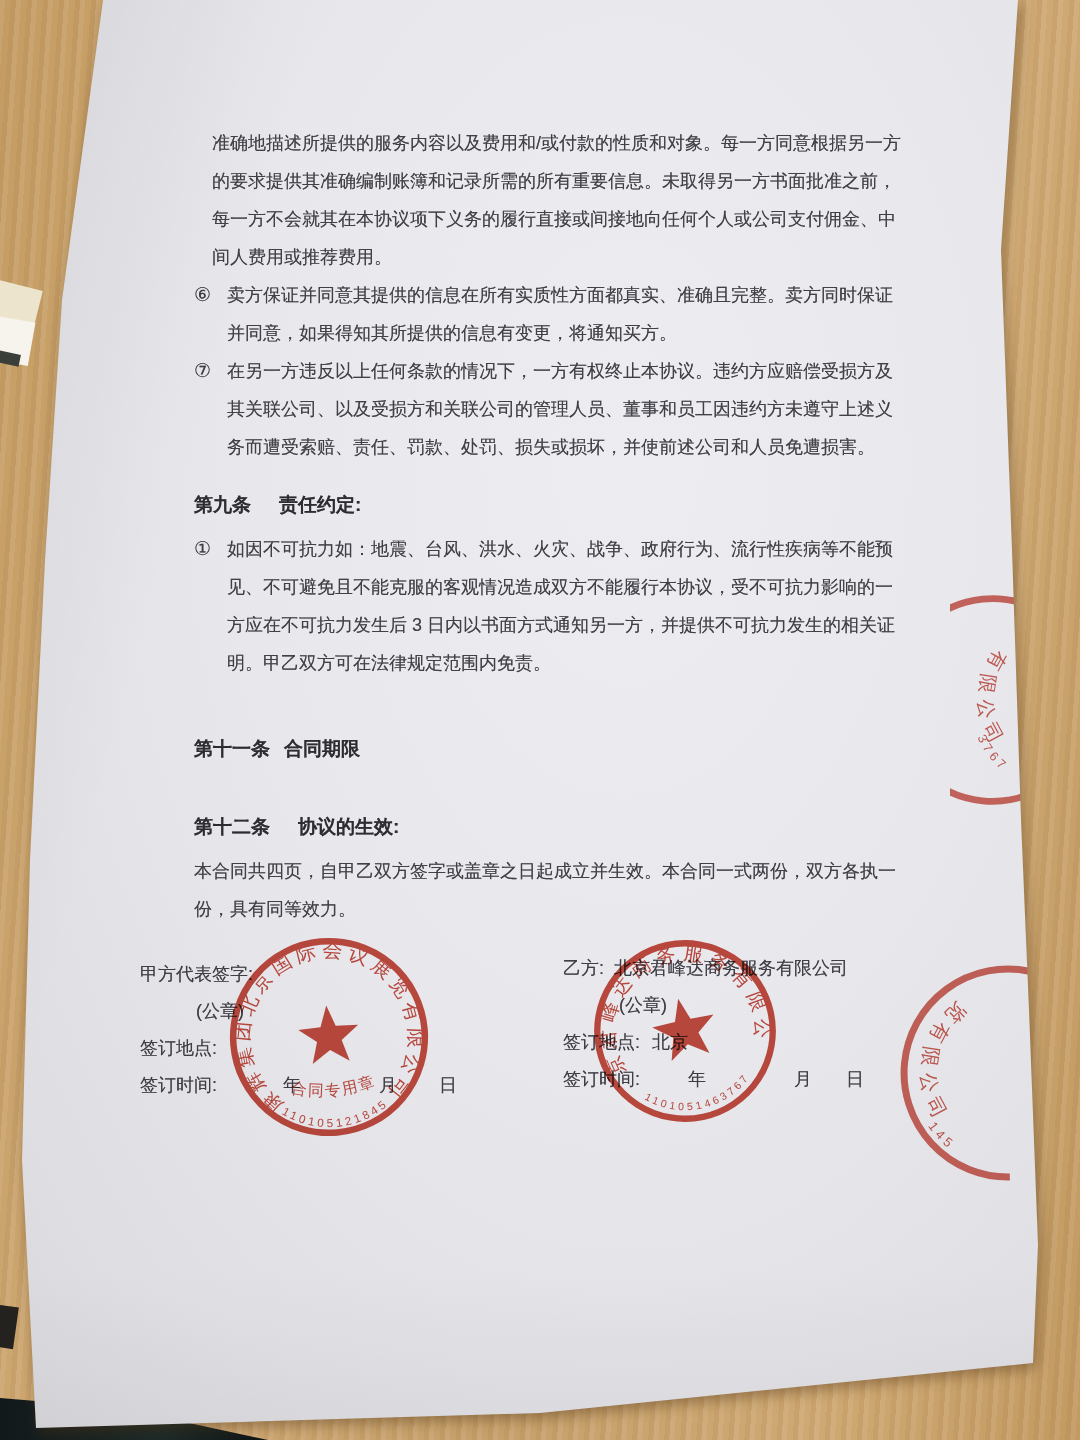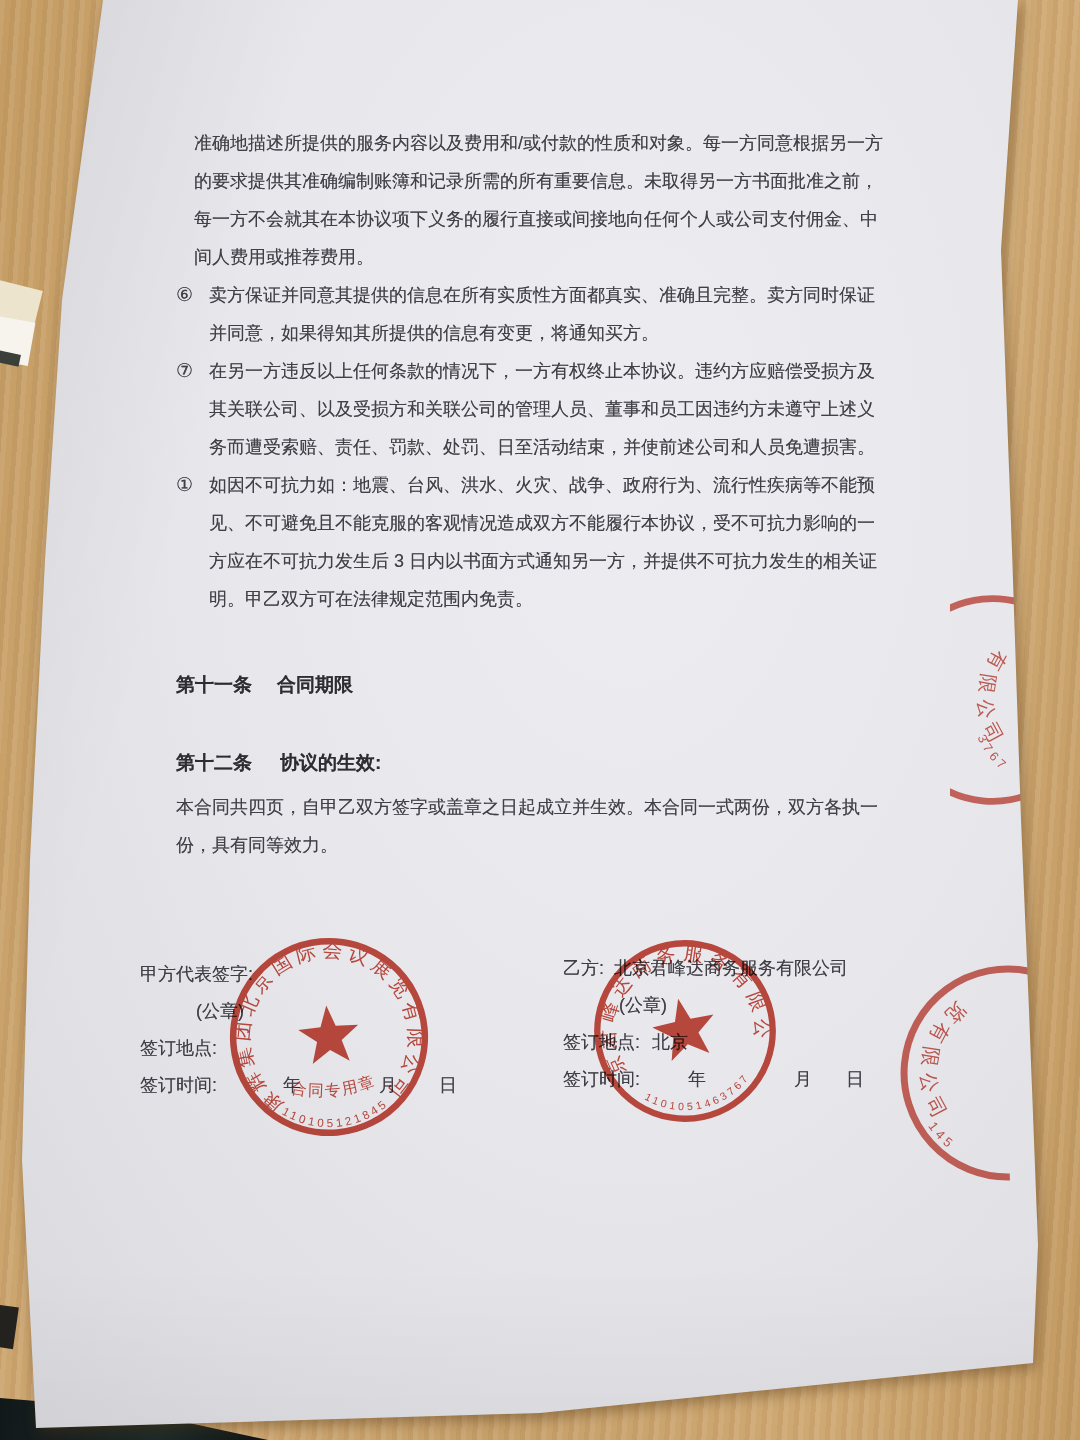--- a/index.html
+++ b/index.html
@@ -23,30 +23,30 @@
   .paper{
     position:absolute;inset:0;
     background:
       linear-gradient(105deg, rgba(0,0,0,.055) 0%, rgba(0,0,0,0) 22%),
       linear-gradient(0deg, rgba(0,0,0,.04) 0%, rgba(0,0,0,0) 12%),
       radial-gradient(ellipse at 58% 32%, #edecf1 0%, #e8e7ec 45%, #e0dfe4 78%, #d8d7dc 100%);
     clip-path:polygon(103px 0, 1018px 0, 1001px 250px, 1012px 550px, 1021px 820px,
       1029px 1010px, 1038px 1245px, 1033px 1363px, 540px 1413px, 36px 1428px,
       22px 1160px, 30px 860px, 45px 560px, 62px 300px);
   }
-  .bodytext{position:absolute;left:176px;top:124px;width:716px;
+  .bodytext{position:absolute;left:194px;top:124px;width:716px;
     font-size:18px;line-height:38px;color:#404046;
     text-shadow:0 0 .5px rgba(64,64,70,.55);}
   .bodytext p{margin:0;}
   .cont{padding-left:18px;}
   .li{position:relative;padding-left:33px;}
   .li .mk{position:absolute;left:0;top:0;font-size:19px;}
   h3{margin:22px 0 8px 0;font-size:19px;line-height:34px;color:#2c2c31;font-weight:700;}
   h3 .ht{margin-left:28px;}
-  h3 .ht-narrow{margin-left:25px;}
+  h3 .ht-narrow{margin-left:14px;}
   h3.sp-lg{margin-top:50px;}
   h3.sp-md{margin-top:44px;}
 
   .sig{position:absolute;font-size:18px;line-height:37px;color:#3e3e44;
     text-shadow:0 0 .5px rgba(64,64,70,.55);z-index:3;}
   .sig-a{left:140px;top:956px;width:430px;}
   .sig-b{left:563px;top:950px;width:430px;}
   .sig .row{white-space:nowrap;}
   .sig .name-a{margin-left:26px;}
   .sig .name-b{margin-left:10px;}
@@ -75,23 +75,24 @@
   <div class="paper">
 
     <div class="bodytext">
       <p class="cont">准确地描述所提供的服务内容以及费用和/或付款的性质和对象。每一方同意根据另一方的要求提供其准确编制账簿和记录所需的所有重要信息。未取得另一方书面批准之前，每一方不会就其在本协议项下义务的履行直接或间接地向任何个人或公司支付佣金、中间人费用或推荐费用。</p>
       <div class="li">
         <span class="mk">⑥</span>
         <p>卖方保证并同意其提供的信息在所有实质性方面都真实、准确且完整。卖方同时保证并同意，如果得知其所提供的信息有变更，将通知买方。</p>
       </div>
       <div class="li">
         <span class="mk">⑦</span>
-        <p>在另一方违反以上任何条款的情况下，一方有权终止本协议。违约方应赔偿受损方及其关联公司、以及受损方和关联公司的管理人员、董事和员工因违约方未遵守上述义务而遭受索赔、责任、罚款、处罚、日至活动结束，并使前述公司和人员免遭损害。</p>
+        <p>在另一方违反以上任何条款的情况下，一方有权终止本协议。违约方应赔偿受损方及其关联公司、以及受损方和关联公司的管理人员、董事和员工因违约方未遵守上述义务而遭受索赔、责任、罚款、处罚、损失或损坏，并使前述公司和人员免遭损害。</p>
       </div>
 
+      <h3><span>第九条</span><span class="ht">责任约定:</span></h3>
       <div class="li">
         <span class="mk">①</span>
         <p>如因不可抗力如：地震、台风、洪水、火灾、战争、政府行为、流行性疾病等不能预见、不可避免且不能克服的客观情况造成双方不能履行本协议，受不可抗力影响的一方应在不可抗力发生后 3 日内以书面方式通知另一方，并提供不可抗力发生的相关证明。甲乙双方可在法律规定范围内免责。</p>
       </div>
 
 
       <h3 class="sp-lg"><span>第十一条</span><span class="ht-narrow">合同期限</span></h3>
 
       <h3 class="sp-md"><span>第十二条</span><span class="ht">协议的生效:</span></h3>
       <p>本合同共四页，自甲乙双方签字或盖章之日起成立并生效。本合同一式两份，双方各执一份，具有同等效力。</p>

